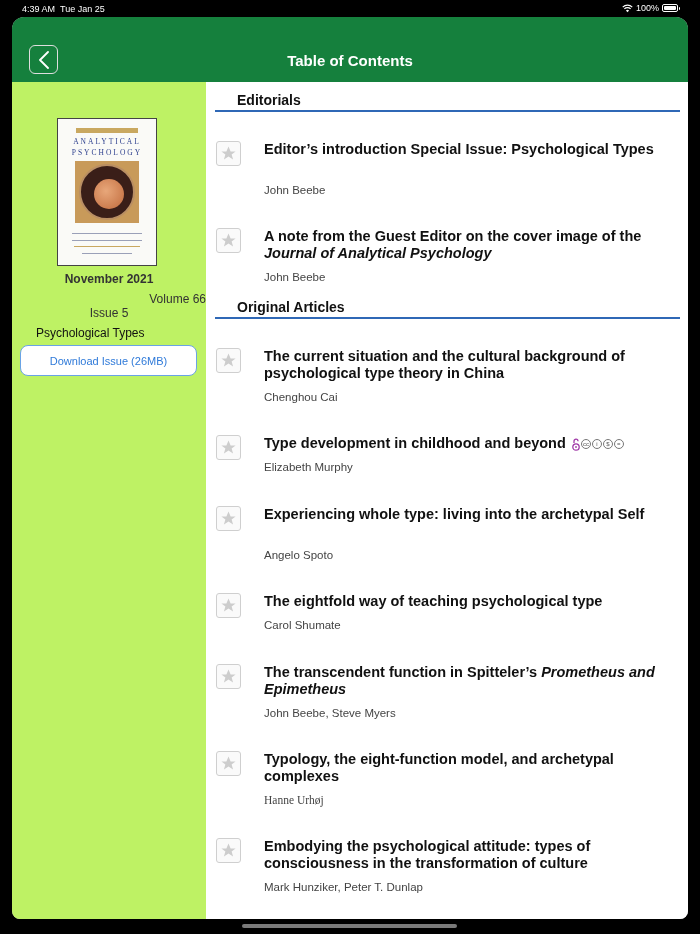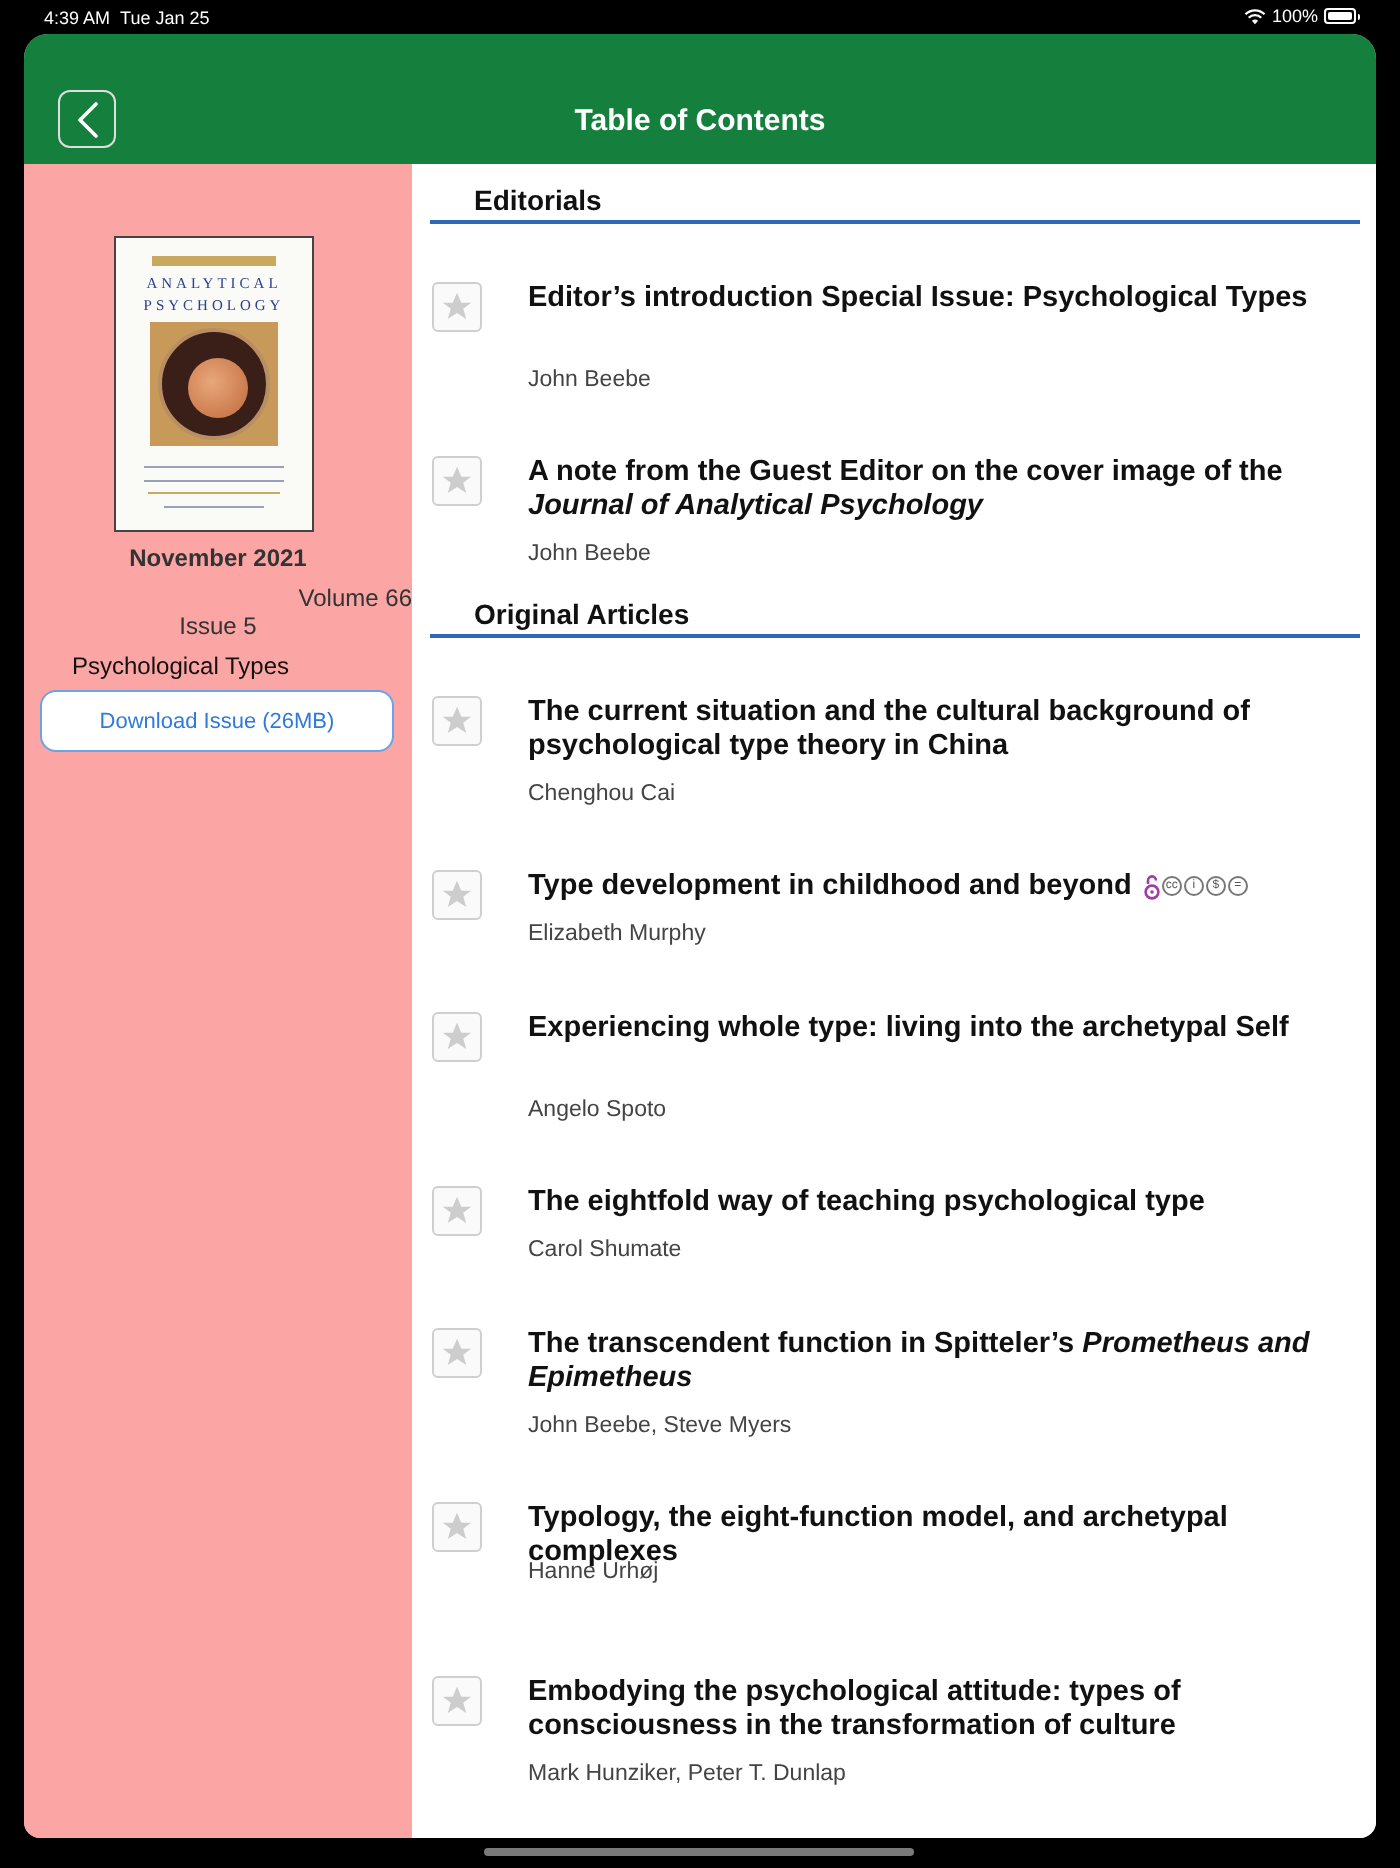--- a/index.html
+++ b/index.html
@@ -9,21 +9,21 @@
   .statusbar .right { position: absolute; right: 22px; top: 3px; display: flex; align-items: center; gap: 3px; }
   .battery { width: 16px; height: 8px; border: 1px solid #fff; border-radius: 2px; padding: 1px; position: relative; }
   .battery .fill { width: 100%; height: 100%; background: #fff; border-radius: 1px; }
   .battery::after { content: ""; position: absolute; right: -3px; top: 2px; width: 1.5px; height: 3px; background: #fff; border-radius: 0 1px 1px 0; }
 
   .sheet { position: absolute; left: 12px; top: 17px; width: 676px; height: 902px; background: #c6c6c8; border-radius: 12px 12px 8px 8px; overflow: hidden; }
   .navbar { position: absolute; left: 0; top: 0; width: 676px; height: 65px; background: #15803d; }
   .back-btn { position: absolute; left: 17px; top: 28px; width: 29px; height: 29px; border: 1.5px solid #dedede; border-radius: 6px; display: flex; align-items: center; justify-content: center; }
   .nav-title { position: absolute; left: 0; right: 0; top: 35px; text-align: center; color: #fff; font-size: 15px; font-weight: bold; }
 
-  .sidebar { position: absolute; left: 0; top: 65px; width: 228px; height: 837px; background: #fca5a5; }
+  .sidebar { position: absolute; left: 0; top: 65px; width: 228px; height: 837px; background: #bef264; }
   .cover { position: absolute; left: 45px; top: 36px; width: 100px; height: 148px; background: #fafaf7; border: 1px solid #444; overflow: hidden; }
   .cover .band { position: absolute; left: 18px; top: 9px; width: 62px; height: 5px; background: #c9a860; }
   .cover .t1 { position: absolute; left: 0; right: 0; top: 18px; text-align: center; font-family: "Liberation Serif", serif; color: #2c3f8e; font-size: 7.5px; letter-spacing: 2px; }
   .cover .t2 { position: absolute; left: 0; right: 0; top: 29px; text-align: center; font-family: "Liberation Serif", serif; color: #2c3f8e; font-size: 7.5px; letter-spacing: 2px; }
   .cover .art { position: absolute; left: 17px; top: 42px; width: 64px; height: 62px; background: #c89a5a; }
   .cover .ring { position: absolute; left: 4px; top: 3px; width: 56px; height: 56px; border-radius: 50%; background: #3a1e18; border: 2px solid #b98e63; }
   .cover .disc { position: absolute; left: 13px; top: 13px; width: 30px; height: 30px; border-radius: 50%; background: radial-gradient(circle at 40% 40%, #e8a77a, #c06a3c); }
   .cover .l1, .cover .l2, .cover .l3 { position: absolute; left: 14px; right: 14px; height: 1px; background: #9aa0b8; }
   .cover .l1 { top: 114px; } .cover .l2 { top: 121px; } .cover .l3 { top: 134px; left: 24px; right: 24px; }
   .cover .hr { position: absolute; left: 16px; right: 16px; top: 127px; height: 1px; background: #c9a860; }
@@ -190,21 +190,21 @@
       <div class="art-authors" style="top:43px;">John Beebe, Steve Myers</div>
     </div>
 
     <div class="article" style="top:669px;">
       <div class="star-btn">
           <svg width="17" height="17" viewBox="0 0 24 24">
             <path d="M12 2l3 7h7l-5.6 4.3 2.1 7.2L12 16.3 5.5 20.5l2.1-7.2L2 9h7z" fill="#cdcdcd"></path>
           </svg>
         </div>
       <div class="art-title">Typology, the eight-function model, and archetypal complexes</div>
-      <div class="art-authors" style="top:29px;">Hanne Urhøj</div>
+      <div class="art-authors" style="top:43px;font-family:Liberation Serif, serif;">Hanne Urhøj</div>
     </div>
 
     <div class="article" style="top:756px;">
       <div class="star-btn">
           <svg width="17" height="17" viewBox="0 0 24 24">
             <path d="M12 2l3 7h7l-5.6 4.3 2.1 7.2L12 16.3 5.5 20.5l2.1-7.2L2 9h7z" fill="#cdcdcd"></path>
           </svg>
         </div>
       <div class="art-title">Embodying the psychological attitude: types of consciousness in the transformation of culture</div>
       <div class="art-authors" style="top:43px;">Mark Hunziker, Peter T. Dunlap</div>

